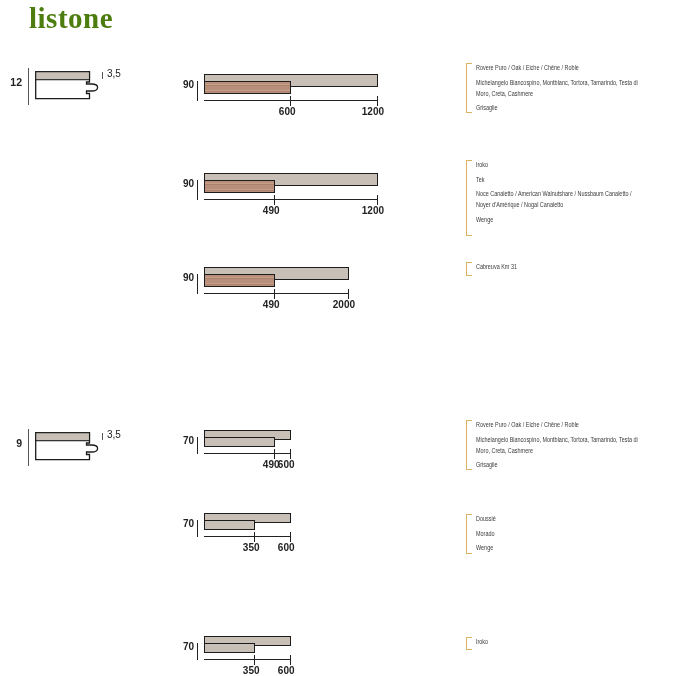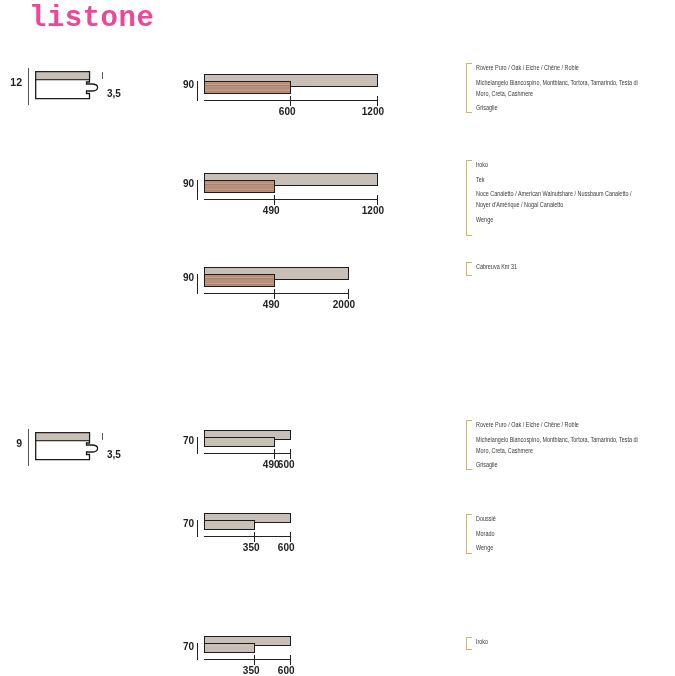--- a/index.html
+++ b/index.html
@@ -1,34 +1,34 @@
 <!DOCTYPE html>
 <html style="--bg: #ffffff; --bar-light: #c8c0b7; --outline: #1c1c1c; --bracket: #d9b35f;"><head>
 <meta charset="utf-8">
 <style>
   html,body { margin:0; padding:0; background:#fff; }
   #canvas {
     position:relative; width:675px; height:676px; background:var(--bg,#fff);
     font-family:"Liberation Sans", sans-serif; overflow:hidden;
   }
   .title {
-    position:absolute; font-family:Liberation Mono, monospace; font-weight:700;
-    font-size:29px; color:#ec4899; letter-spacing:.5px;
+    position:absolute; font-family:Liberation Serif, serif; font-weight:700;
+    font-size:29px; color:#4d7c0f; letter-spacing:.5px;
   }
   
   .profile { position:absolute; width:135px; height:48px; }
   .p-num { position:absolute; left:0; top:13px; width:20px; text-align:right;
            font-size:10.5px; font-weight:600; color:#222; }
   .p-vline { position:absolute; left:26px; top:5px; height:37px; width:0;
              border-left:1px solid #555; }
   .p-svg { position:absolute; left:33px; top:8px; }
   .p-tick { position:absolute; left:100px; top:9px; height:7px; width:0;
             border-left:1px solid #555; }
   .p-thk { position:absolute; left:105px; top:5px; font-size:10px;
-           font-weight:700; color:#222;margin-top:20px; }
+           font-weight:400; color:#222; }
   
   .diagram { position:absolute; width:220px; height:50px; }
   .bar { position:absolute; left:0; box-sizing:border-box;
          border:1px solid var(--outline,#1c1c1c); }
   .bar.back { top:0; background:var(--bar-light,#c8c0b7); }
   .bar.front { background:var(--bar-light,#c8c0b7); }
   .w-label { position:absolute; left:-32px; top:5px; width:22px; text-align:right;
              font-size:10px; font-weight:700; color:#222; }
   .w-tick { position:absolute; left:-7px; width:0; border-left:1.5px solid #222; }
   .axis { position:absolute; left:0; height:0; border-top:1px solid #222; }

